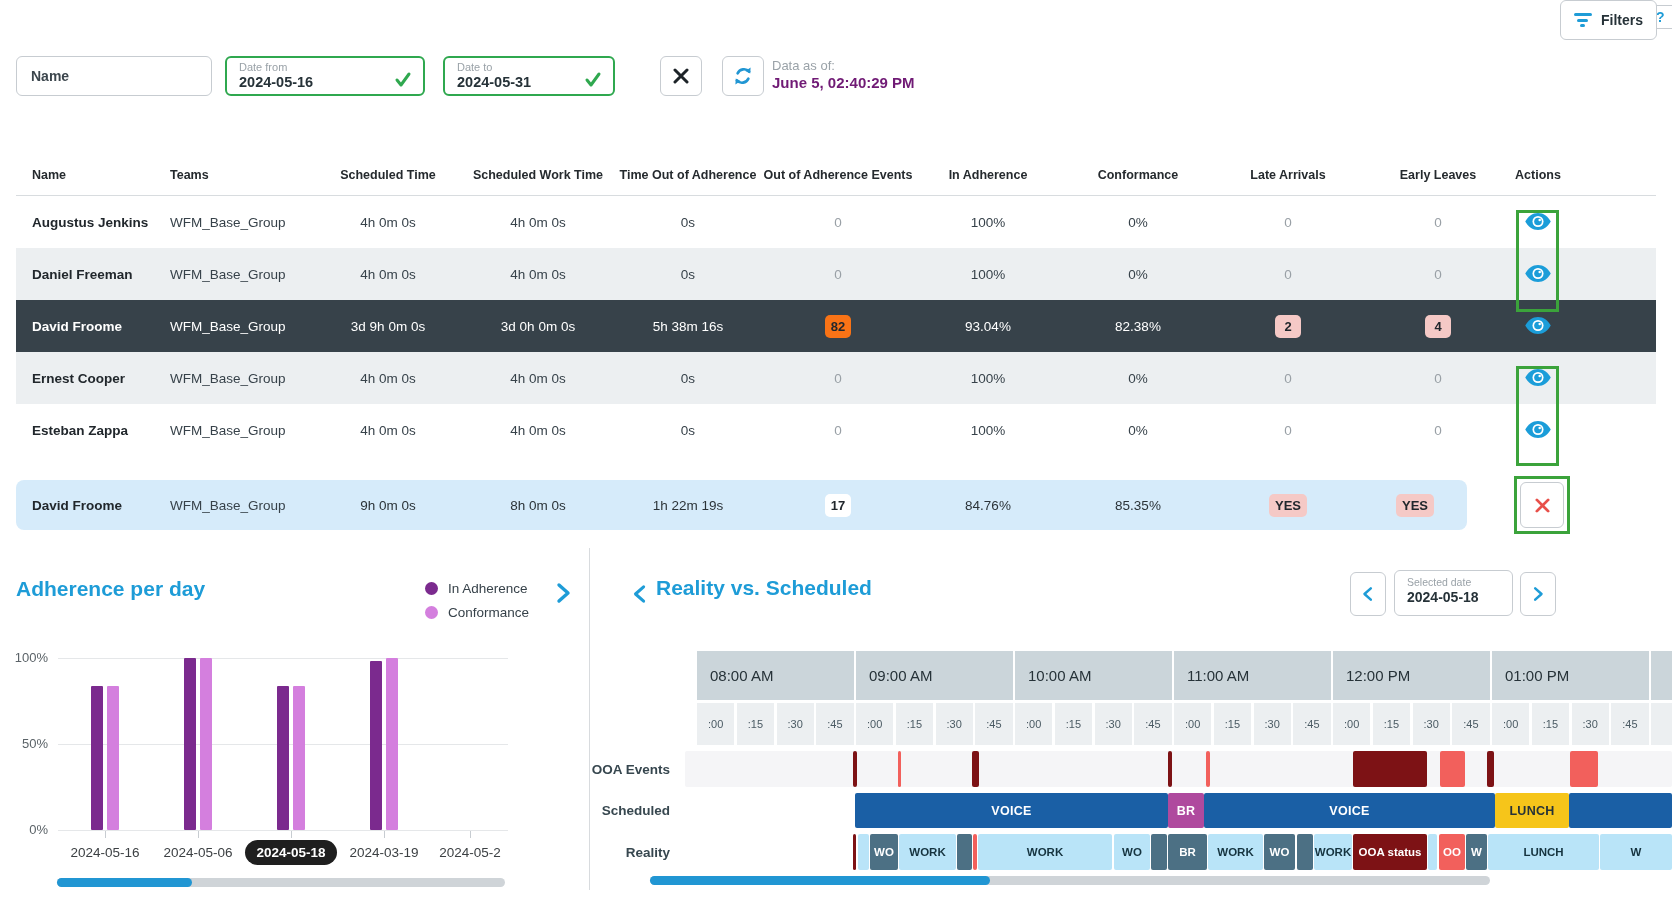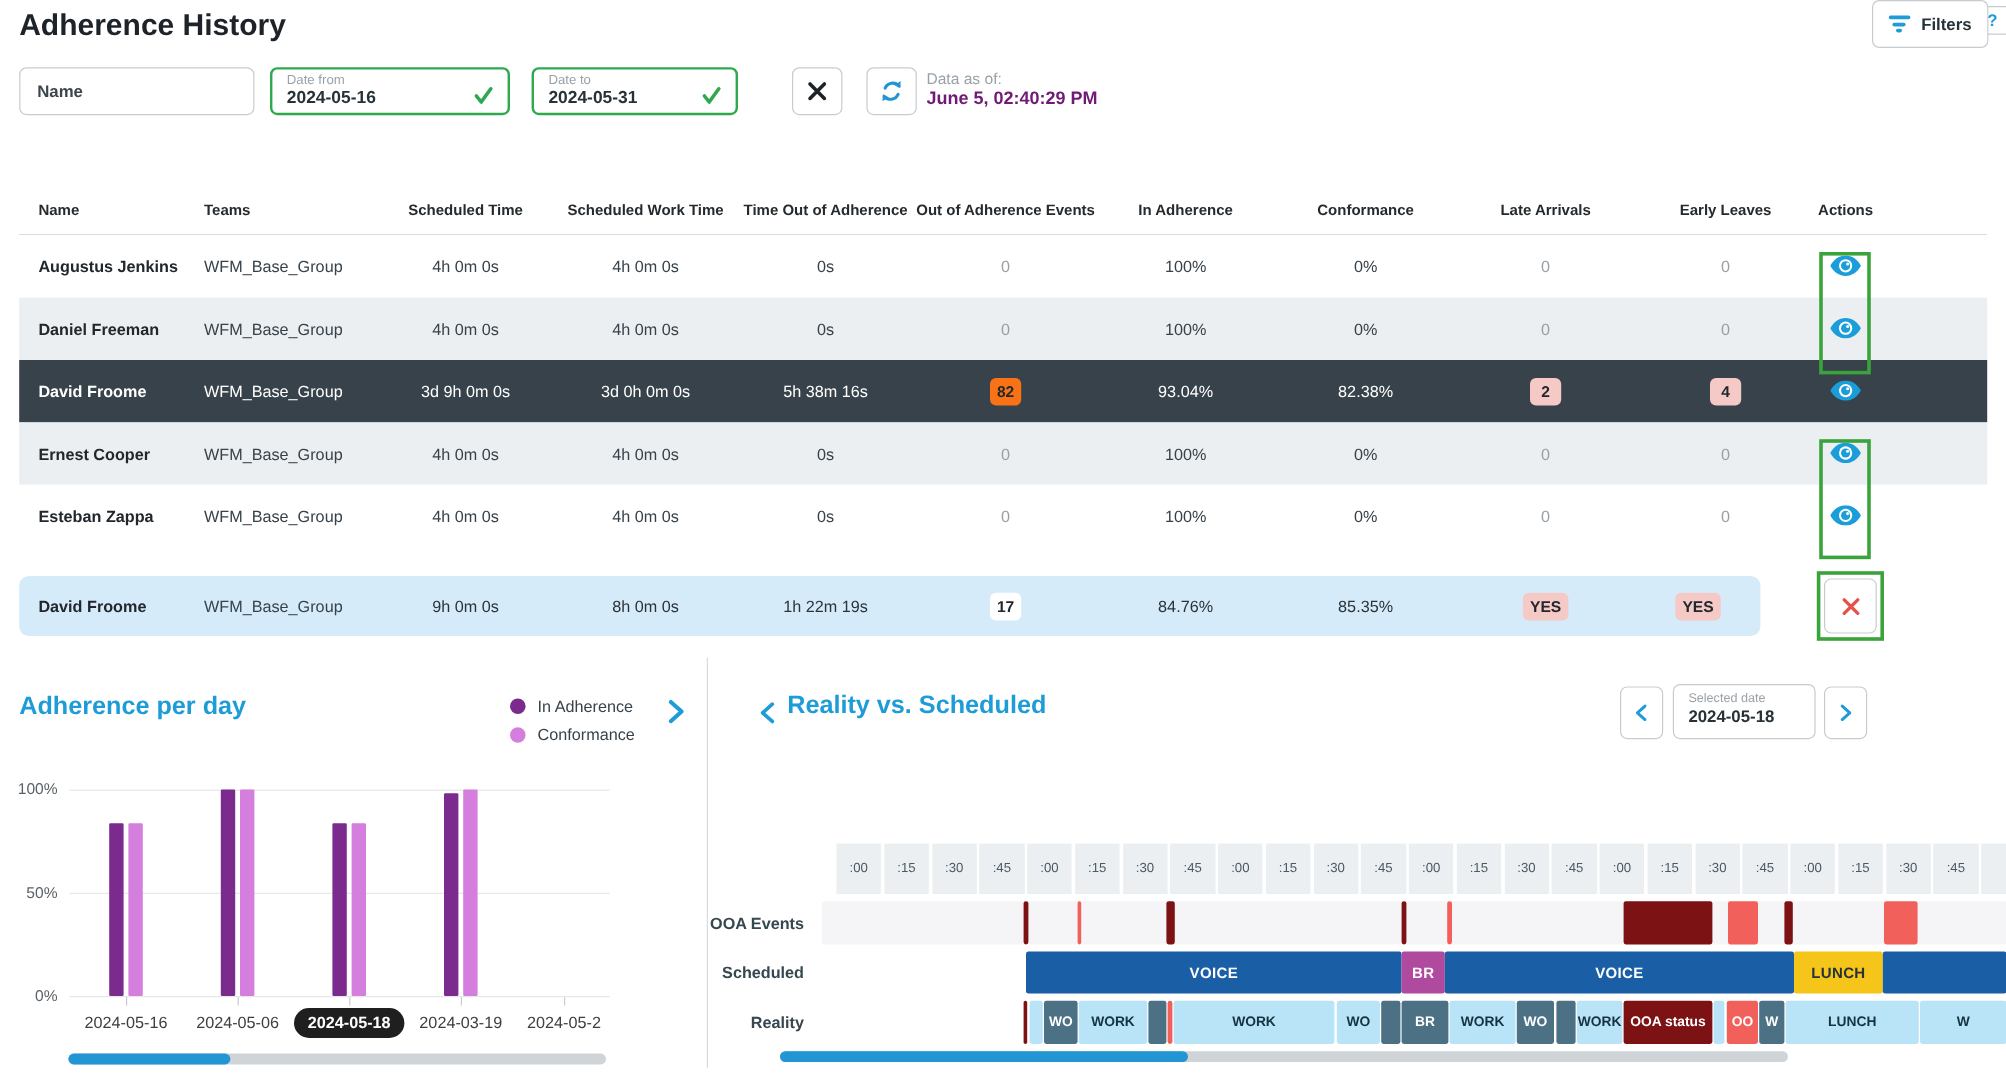--- a/index.html
+++ b/index.html
@@ -90,21 +90,20 @@
   .ooa-strip { left:685px; top:751px; width:987px; height:36px; background:#F5F5F7; border-radius:2px; }
   .seg { position:absolute; top:0; height:100%; border-radius:2px; display:flex; align-items:center; justify-content:center;
          font-size:11.5px; font-weight:bold; white-space:nowrap; overflow:hidden; }
   .seg.big { font-size:12.5px; letter-spacing:.3px; }
 </style>
 </head>
 <body>
 
 <div class="app">
 
-  <div class="abs page-title">Adherence History</div>
   <div class="abs help-box">
     <span>?</span>
   </div>
 
   <input class="abs fbar inp name-input" placeholder="Name" style="">
   <div class="abs fbar datebox d-from">
     <div>
       <div class="lab">Date from</div>
       <div class="val">2024-05-16</div>
     </div>
@@ -349,20 +348,29 @@
   <div class="abs seldate">
     <div class="lab">Selected date</div>
     <div class="val">2024-05-18</div>
   </div>
   <div class="abs navbtn" style="left:1520px; top:572px;">
     <svg width="14" height="18" viewBox="0 0 20 22">
       <polyline points="6,3 15,11 6,19" fill="none" stroke="#1E9CD7" stroke-width="3.6" stroke-linecap="round" stroke-linejoin="round"></polyline>
     </svg>
   </div>
 
+  <div class="abs" style="left:685px; top:651px; width:987px; height:49px;" id="tl-hours">
+      <div class="hourcell" style="left: 12px; width: 157px;">08:00 AM</div>
+      <div class="hourcell" style="left: 171px; width: 157px;">09:00 AM</div>
+      <div class="hourcell" style="left: 330px; width: 157px;">10:00 AM</div>
+      <div class="hourcell" style="left: 489px; width: 157px;">11:00 AM</div>
+      <div class="hourcell" style="left: 648px; width: 157px;">12:00 PM</div>
+      <div class="hourcell" style="left: 807px; width: 157px;">01:00 PM</div>
+      <div class="hourcell" style="left: 966px; width: 21px;"></div>
+    </div>
   <div class="abs" style="left:685px; top:703px; width:987px; height:42px;" id="tl-quarters">
       <div class="qcell" style="left: 12px; width: 37.25px;">:00</div>
       <div class="qcell" style="left: 51.75px; width: 37.25px;">:15</div>
       <div class="qcell" style="left: 91.5px; width: 37.25px;">:30</div>
       <div class="qcell" style="left: 131.25px; width: 37.25px;">:45</div>
       <div class="qcell" style="left: 171px; width: 37.25px;">:00</div>
       <div class="qcell" style="left: 210.75px; width: 37.25px;">:15</div>
       <div class="qcell" style="left: 250.5px; width: 37.25px;">:30</div>
       <div class="qcell" style="left: 290.25px; width: 37.25px;">:45</div>
       <div class="qcell" style="left: 330px; width: 37.25px;">:00</div>

